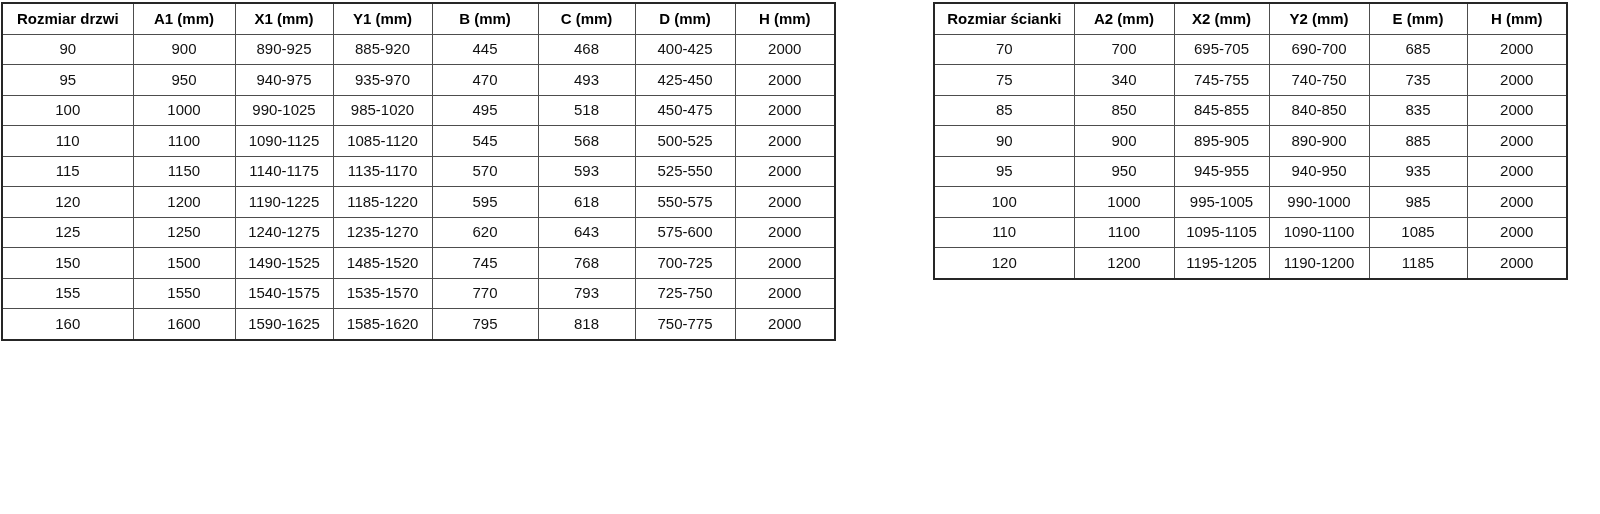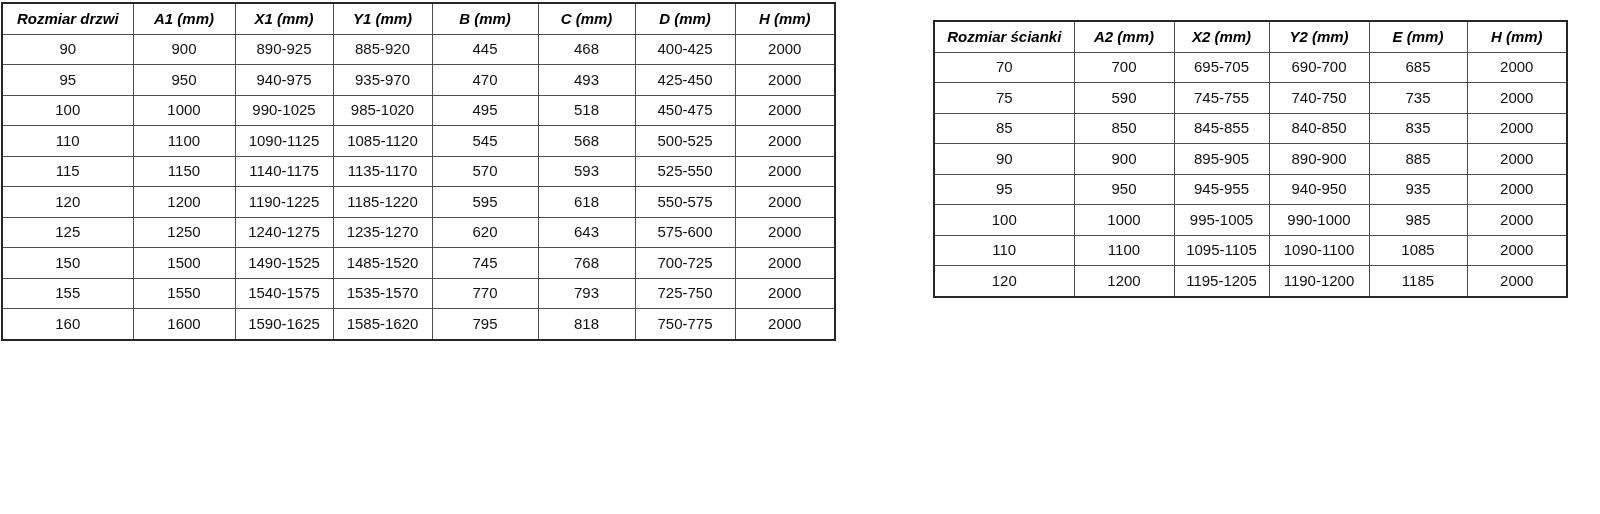--- a/index.html
+++ b/index.html
@@ -30,28 +30,27 @@
     padding: 0 2px;
     font-size: 15px;
     line-height: 1.1;
     height: 29.5px;
     overflow: hidden;
     white-space: nowrap;
   }
   table.spec th {
     font-weight: bold;
     color: #000000;
-    font-style: italic;
   }
   table.spec td {
     font-weight: normal;
     color: #111111;
   }
   #door-table { left: 1px; top: 2px; }
-  #wall-table { left: 933px; top: 20px; }
+  #wall-table { left: 933px; top: 2px; }
 
   
   .d-c0 { width: 131px; } .d-c1 { width: 102px; } .d-c2 { width: 98px; }
   .d-c3 { width: 99px; }  .d-c4 { width: 106px; } .d-c5 { width: 97px; }
   .d-c6 { width: 100px; } .d-c7 { width: 100px; }
 
   
   .w-c0 { width: 140px; } .w-c1 { width: 100px; } .w-c2 { width: 95px; }
   .w-c3 { width: 100px; } .w-c4 { width: 98px; }  .w-c5 { width: 100px; }
 </style>
@@ -210,21 +209,21 @@
         <tr>
           <td>70</td>
           <td>700</td>
           <td>695-705</td>
           <td>690-700</td>
           <td>685</td>
           <td>2000</td>
         </tr>
         <tr>
           <td>75</td>
-          <td>590</td>
+          <td>340</td>
           <td>745-755</td>
           <td>740-750</td>
           <td>735</td>
           <td>2000</td>
         </tr>
         <tr>
           <td>85</td>
           <td>850</td>
           <td>845-855</td>
           <td>840-850</td>

